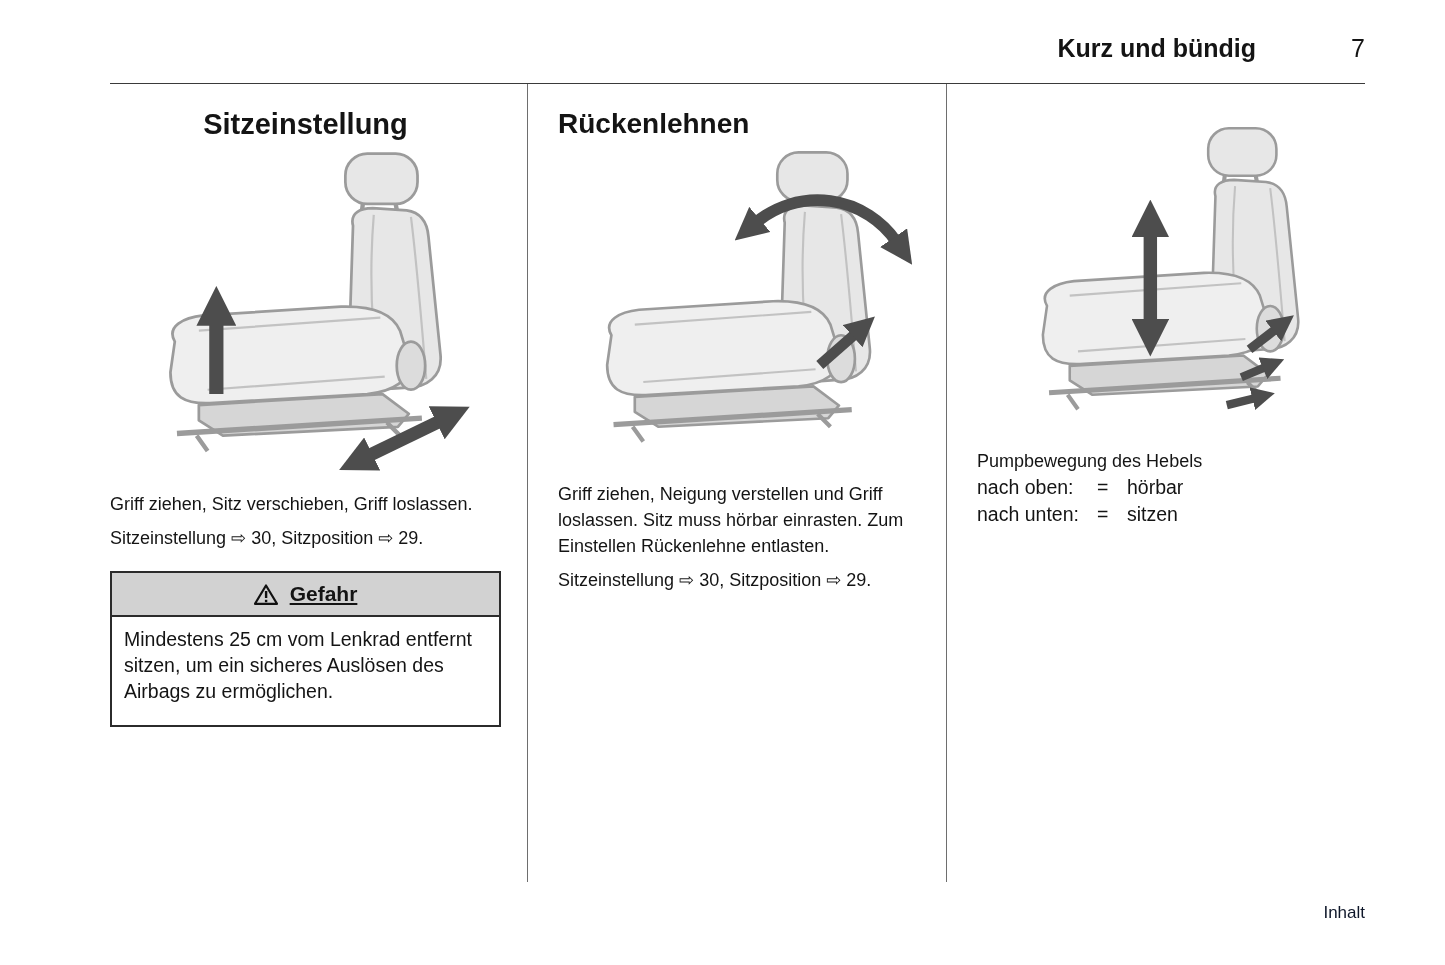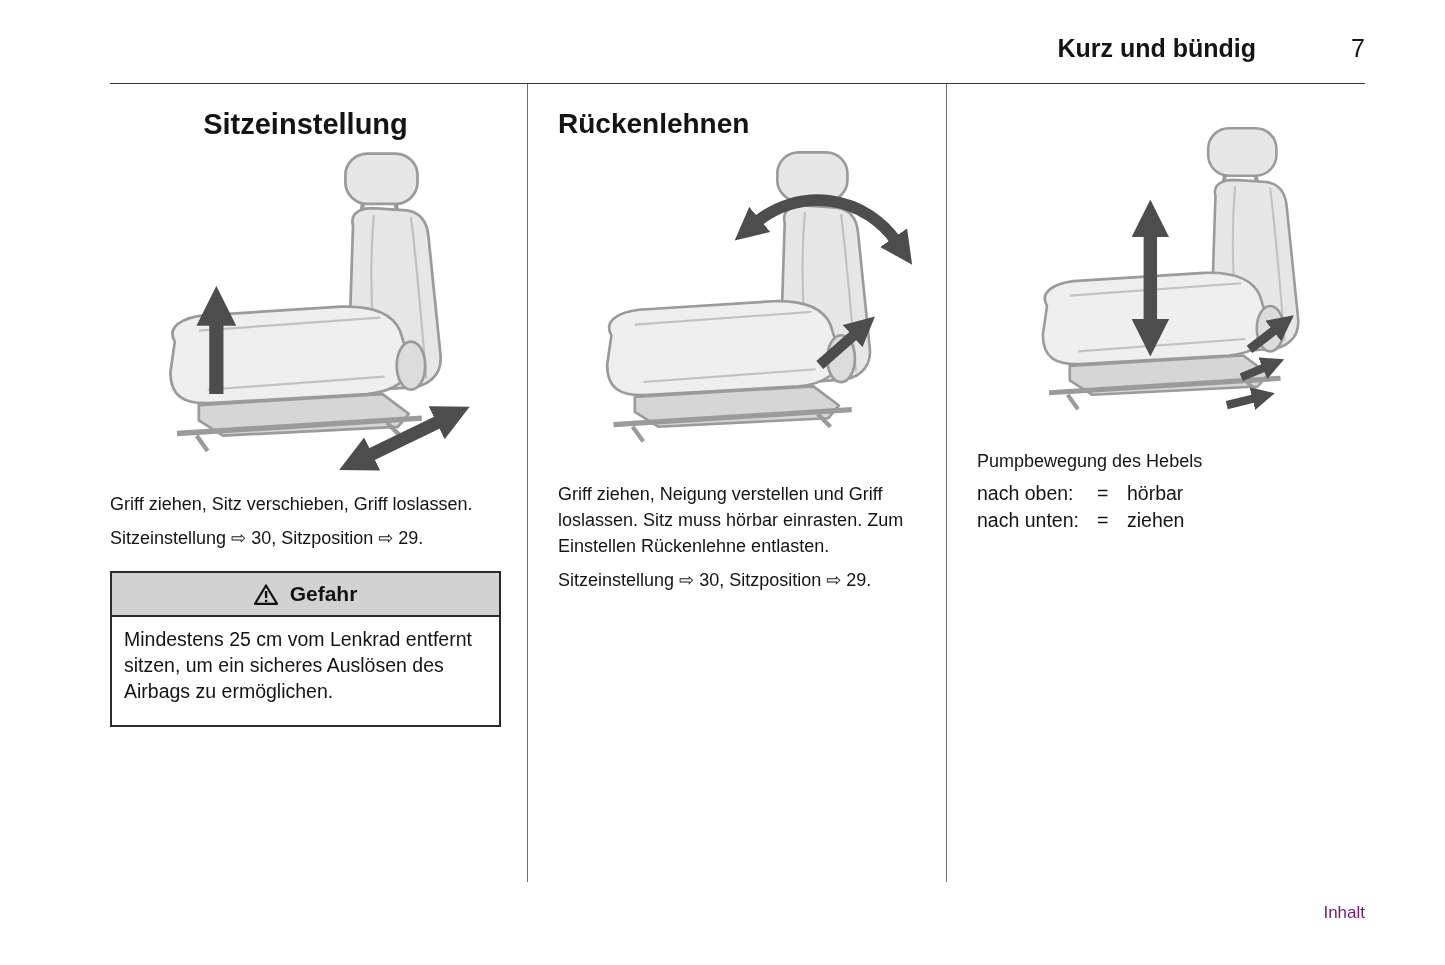--- a/index.html
+++ b/index.html
@@ -33,31 +33,31 @@
 
   p.body-text { font-size:18px; line-height:26px; margin-top:8px; }
   p.body-text.lead { margin-top:16px; }
   p.body-text.links { margin-top:16px; }
 
   
   .danger-box { margin-top:20px; border:2px solid #2b2b2b; }
   .danger-head {
     display:flex; align-items:center; justify-content:center; gap:12px;
     background:#d2d2d2; border-bottom:2px solid #2b2b2b; height:44px;
-    font-size:21px; font-weight:bold;
+    font-size:21px; font-weight:bold;text-decoration:underline;
   }
   .danger-body { padding:9px 12px 21px 12px; font-size:19.5px; line-height:26px; }
 
   
-  .kv-wrap { margin-top:6px; }
+  .kv-wrap { }
   .kv { display:grid; grid-template-columns:120px 30px auto; font-size:19.5px; line-height:27px; }
 
   .footer-link {
     position:absolute; right:80px; top:903px;
-    font-size:17px; color:#701a75; text-decoration:none; cursor:pointer;
+    font-size:17px; color:#0f172a; text-decoration:none; cursor:pointer;
   }
 </style>
 </head>
 <body>
 
 <svg width="0" height="0" style="position:absolute" aria-hidden="true">
   <defs>
     <marker id="ah" viewBox="0 0 10 10" refX="1.5" refY="5" markerWidth="2.8" markerHeight="2.8" orient="auto-start-reverse">
       <path d="M0,0 L10,5 L0,10 Z" fill="#4d4d4d"></path>
     </marker>
@@ -156,21 +156,21 @@
 
       <div class="kv-wrap">
         <div class="kv">
           <span>nach oben:</span>
           <span>=</span>
           <span>hörbar</span>
         </div>
         <div class="kv">
           <span>nach unten:</span>
           <span>=</span>
-          <span>ziehen</span>
+          <span>sitzen</span>
         </div>
       </div>
 
     </section>
 
   </main>
 
   <a class="footer-link">Inhalt</a>
 </div>
 

